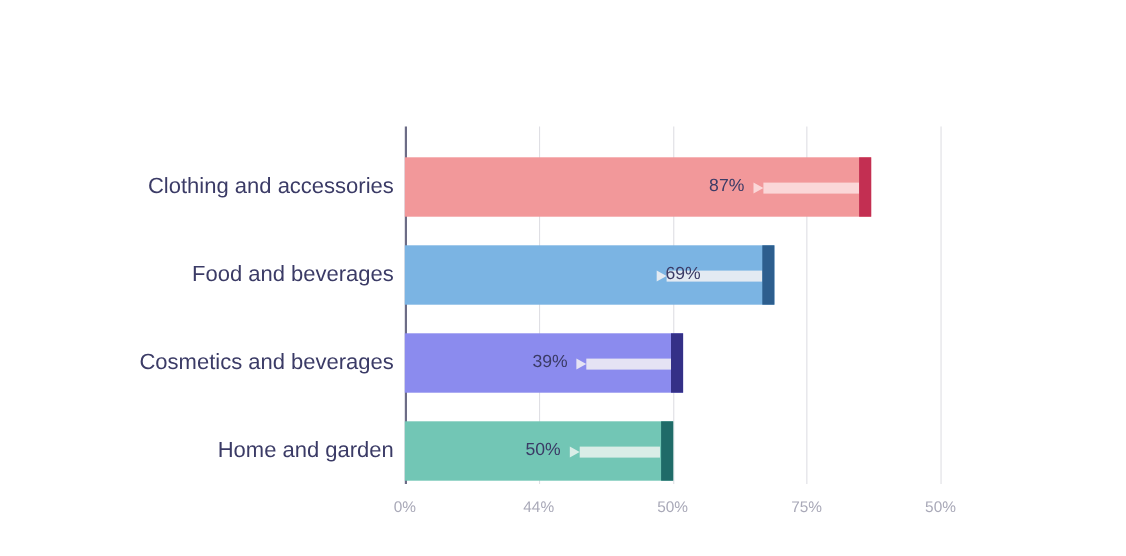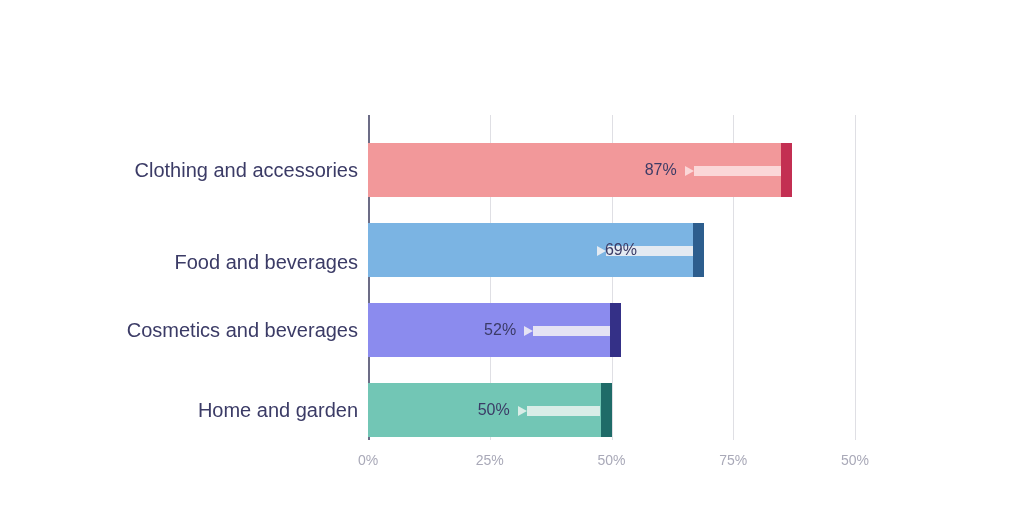--- a/index.html
+++ b/index.html
@@ -145,28 +145,28 @@
   <div class="plot" id="plot-area">
       <div class="axis-line"></div>
       <div class="gridline" style="left: 121.75px;"></div>
       <div class="gridline" style="left: 243.5px;"></div>
       <div class="gridline" style="left: 365.25px;"></div>
       <div class="gridline" style="left: 487px;"></div>
     </div>
 
   <div id="ticks-layer">
       <div class="tick-label" style="left: 368px;">0%</div>
-      <div class="tick-label" style="left: 489.75px;">25%</div>
+      <div class="tick-label" style="left: 489.75px;">44%</div>
       <div class="tick-label" style="left: 611.5px;">50%</div>
       <div class="tick-label" style="left: 733.25px;">75%</div>
       <div class="tick-label" style="left: 855px;">50%</div>
     </div>
   <div id="cats-layer">
       <div class="cat-label" style="top: 170px;">Clothing and accessories</div>
-      <div class="cat-label" style="top: 250px; margin-top: 12px;">Food and beverages</div>
+      <div class="cat-label" style="top: 250px;">Food and beverages</div>
       <div class="cat-label" style="top: 330px;">Cosmetics and beverages</div>
       <div class="cat-label" style="top: 410px;">Home and garden</div>
     </div>
   <div id="bars-layer">
       <div class="bar-row" style="left: 368px; top: 143px; width: 423.69px;">
         <div class="bar-body" style="width: 423.69px; background: rgb(242, 152, 154);"></div>
         <div class="bar-arrow" style="left: 316.69px; width: 96px;">
           <div class="band" style="background: rgb(251, 215, 216);"></div>
           <div class="point" style="border-left-color: rgb(251, 215, 216);"></div>
         </div>
@@ -182,21 +182,21 @@
         <div class="bar-cap" style="left: 325.03px; background: rgb(45, 94, 142);"></div>
         <div class="bar-value" style="right: 115px;">69%</div>
       </div>
       <div class="bar-row" style="left: 368px; top: 303px; width: 253.24px;">
         <div class="bar-body" style="width: 253.24px; background: rgb(139, 139, 238);"></div>
         <div class="bar-arrow" style="left: 156.138px; width: 86.1016px;">
           <div class="band" style="background: rgb(229, 227, 244);"></div>
           <div class="point" style="border-left-color: rgb(229, 227, 244);"></div>
         </div>
         <div class="bar-cap" style="left: 242.24px; background: rgb(52, 48, 135);"></div>
-        <div class="bar-value" style="right: 105.102px;">52%</div>
+        <div class="bar-value" style="right: 105.102px;">39%</div>
       </div>
       <div class="bar-row" style="left: 368px; top: 383px; width: 243.5px;">
         <div class="bar-body" style="width: 243.5px; background: rgb(114, 198, 181);"></div>
         <div class="bar-arrow" style="left: 149.71px; width: 82.79px;">
           <div class="band" style="background: rgb(217, 237, 231);"></div>
           <div class="point" style="border-left-color: rgb(217, 237, 231);"></div>
         </div>
         <div class="bar-cap" style="left: 232.5px; background: rgb(31, 107, 104);"></div>
         <div class="bar-value" style="right: 101.79px;">50%</div>
       </div>

